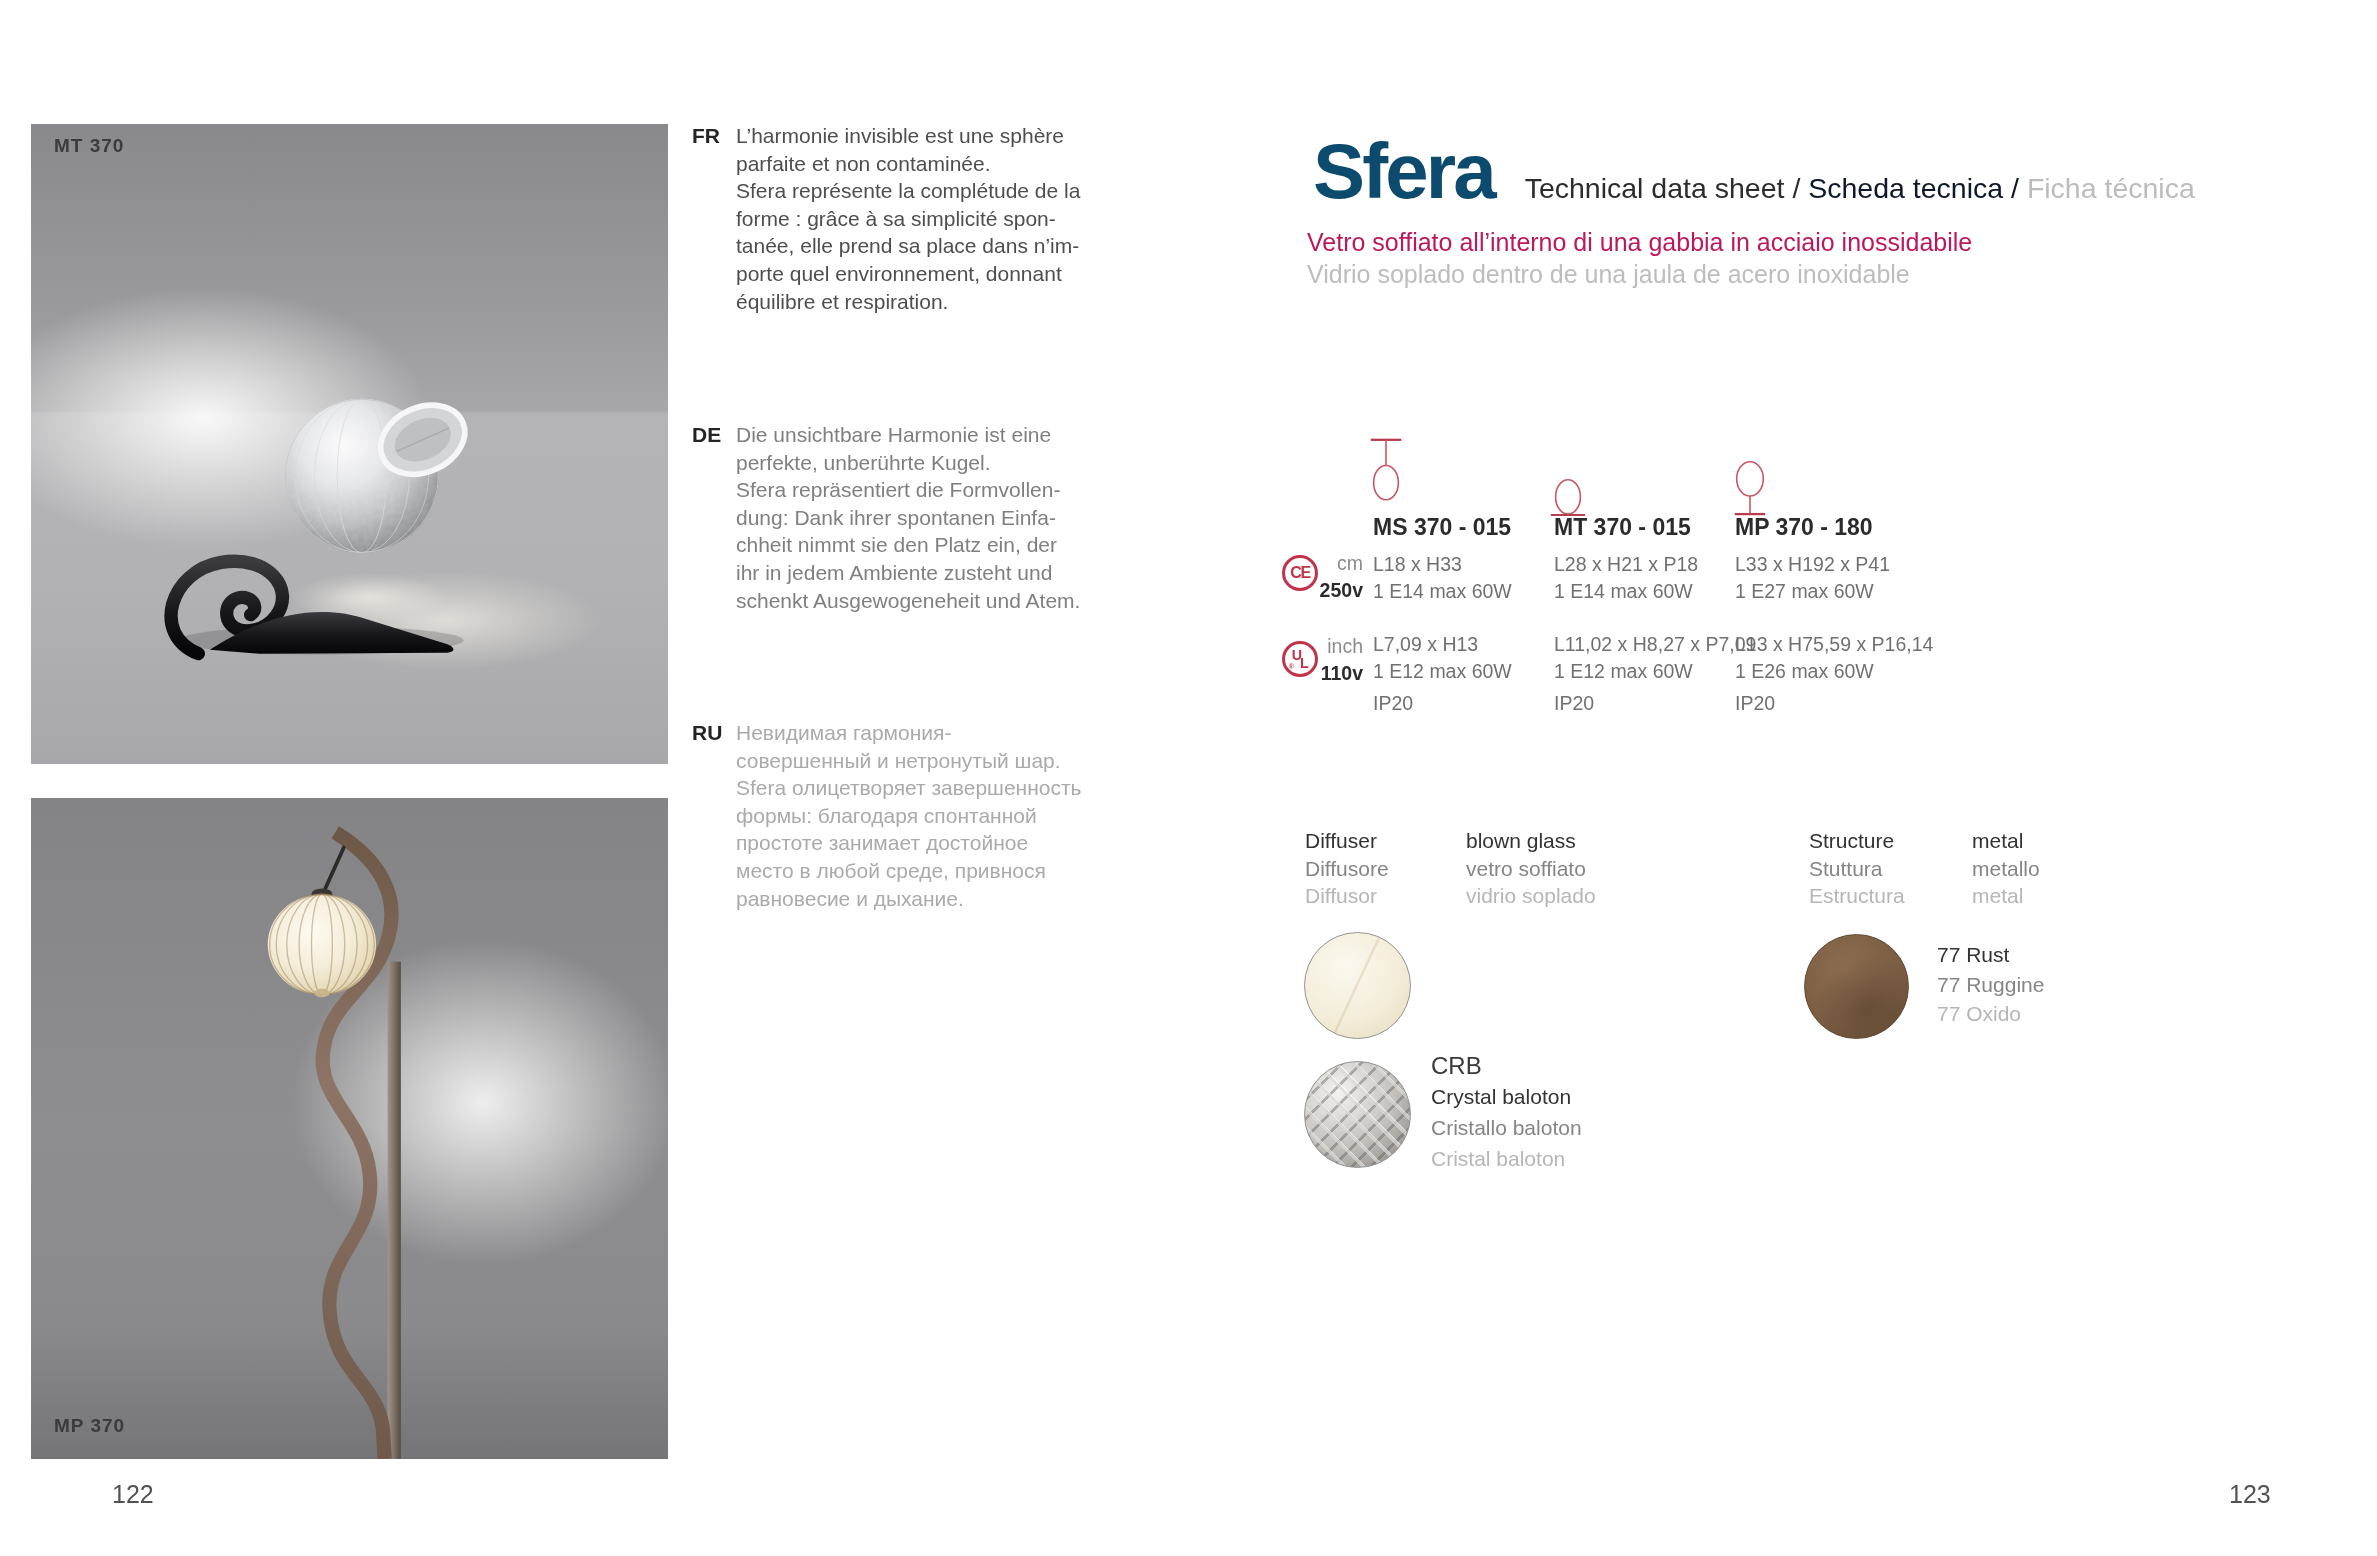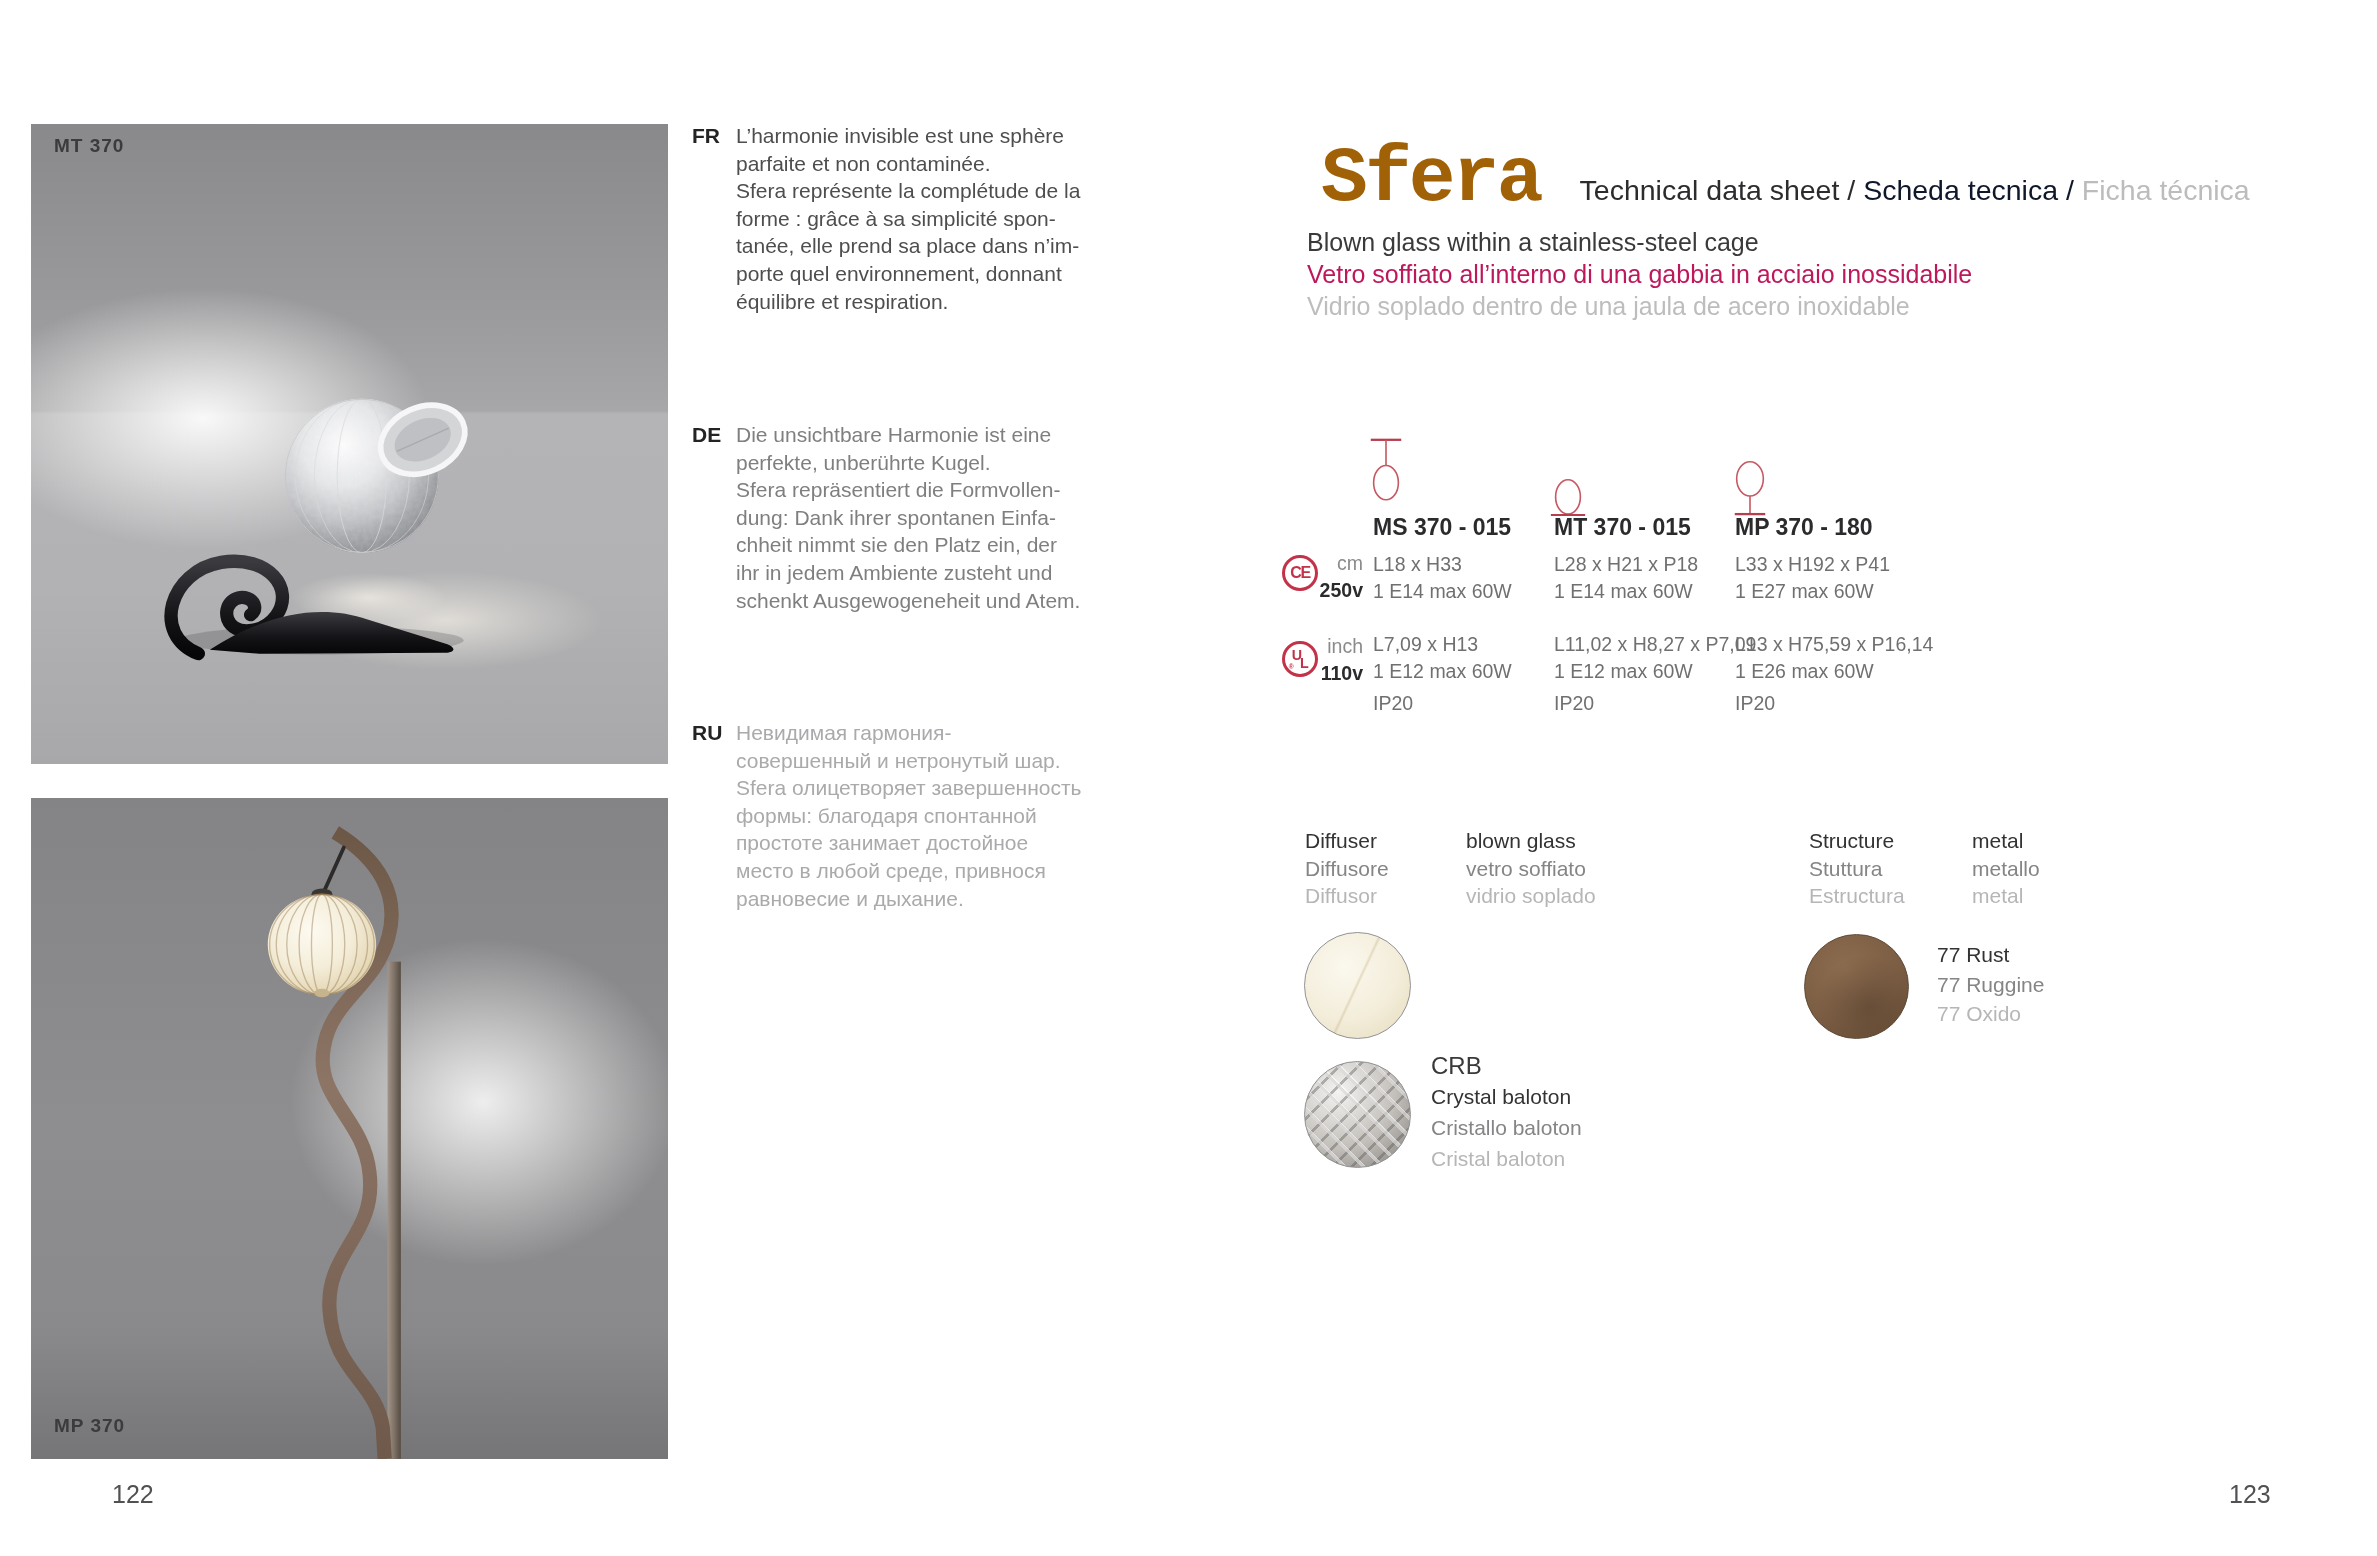--- a/index.html
+++ b/index.html
@@ -30,21 +30,21 @@
   
   .lang{position:absolute;left:692px;display:flex;}
   .lang .lab{width:44px;flex:0 0 44px;font-weight:700;font-size:21px;color:#242426;line-height:27.6px;}
   .lang .txt{width:361px;font-size:21px;line-height:27.6px;white-space:pre-line;margin:0;}
   .lang-fr{top:122px;} .lang-fr .txt{color:#4e4e50;}
   .lang-de{top:421px;} .lang-de .txt{color:#7f7f81;}
   .lang-ru{top:719px;} .lang-ru .txt{color:#aaaaac;}
 
   
   .sheet-header{position:absolute;left:1305px;top:122px;display:flex;align-items:baseline;}
-  .sheet-header h1{margin:16px;font-size:78px;line-height:82px;font-weight:800;letter-spacing:-2.9px;color:#a16207;font-family:Liberation Mono, monospace;}
+  .sheet-header h1{margin:8px;font-size:78px;line-height:82px;font-weight:800;letter-spacing:-2.9px;color:#0c4a6e;}
   .subtitle{margin-left:23px;font-size:28.5px;font-weight:400;white-space:nowrap;}
   .subtitle .s-en{color:#2c2c2e;}
   .subtitle .s-it{color:#0f172a;}
   .subtitle .s-es{color:#bcbcbe;}
   .header-desc{position:absolute;left:1307px;top:226px;font-size:25px;line-height:32px;}
   .header-desc p{margin:0;}
   .d-en{color:#3a3a3c;} .d-it{color:#be185d;} .d-es{color:#bdbdbf;}
 
   
   .type-icon{position:absolute;width:46px;height:80px;top:436px;}
@@ -234,21 +234,20 @@
 равновесие и дыхание.</p>
   </section>
 
   <header class="sheet-header">
     <h1>Sfera</h1>
     <div class="subtitle">
       <span class="s-en">Technical data sheet / </span><span class="s-it">Scheda tecnica / </span><span class="s-es">Ficha técnica</span>
     </div>
   </header>
   <div class="header-desc">
-    <p class="d-en">Blown glass within a stainless-steel cage</p>
     <p class="d-it">Vetro soffiato all’interno di una gabbia in acciaio inossidabile</p>
     <p class="d-es">Vidrio soplado dentro de una jaula de acero inoxidable</p>
   </div>
 
   <svg class="type-icon icon-ms" viewBox="0 0 48 84">
     <line class="bar" x1="8" y1="4" x2="40" y2="4"></line>
     <line x1="24" y1="4" x2="24" y2="31"></line>
     <ellipse cx="24" cy="49" rx="13" ry="18"></ellipse>
   </svg>
   <svg class="type-icon icon-mt" viewBox="0 0 48 84">

